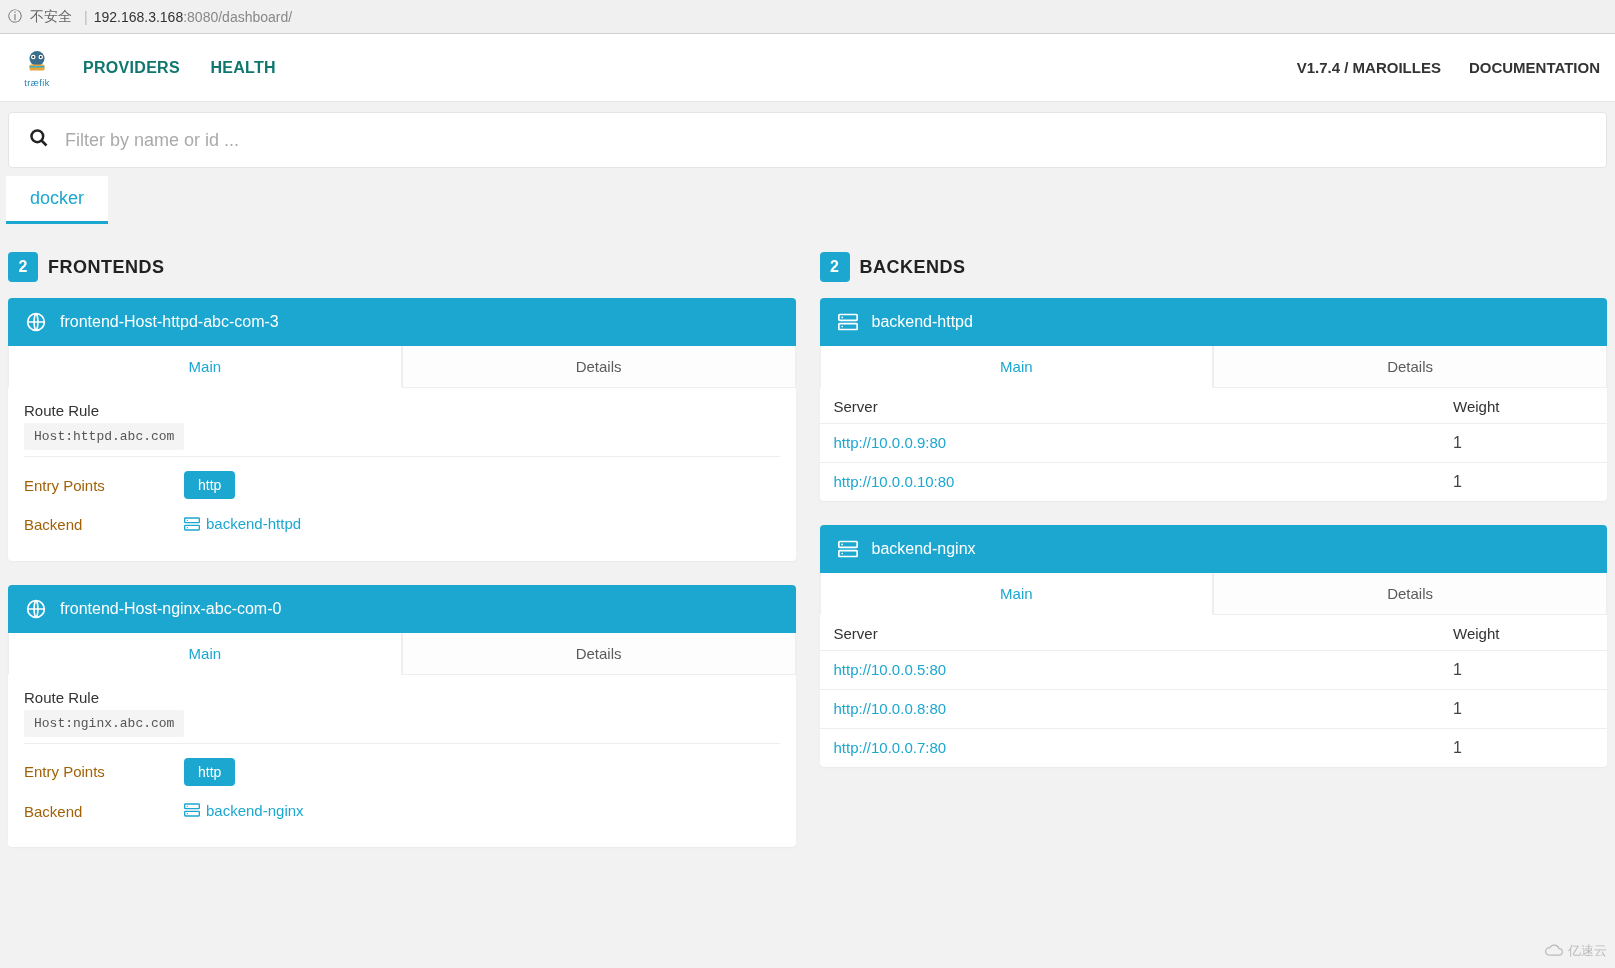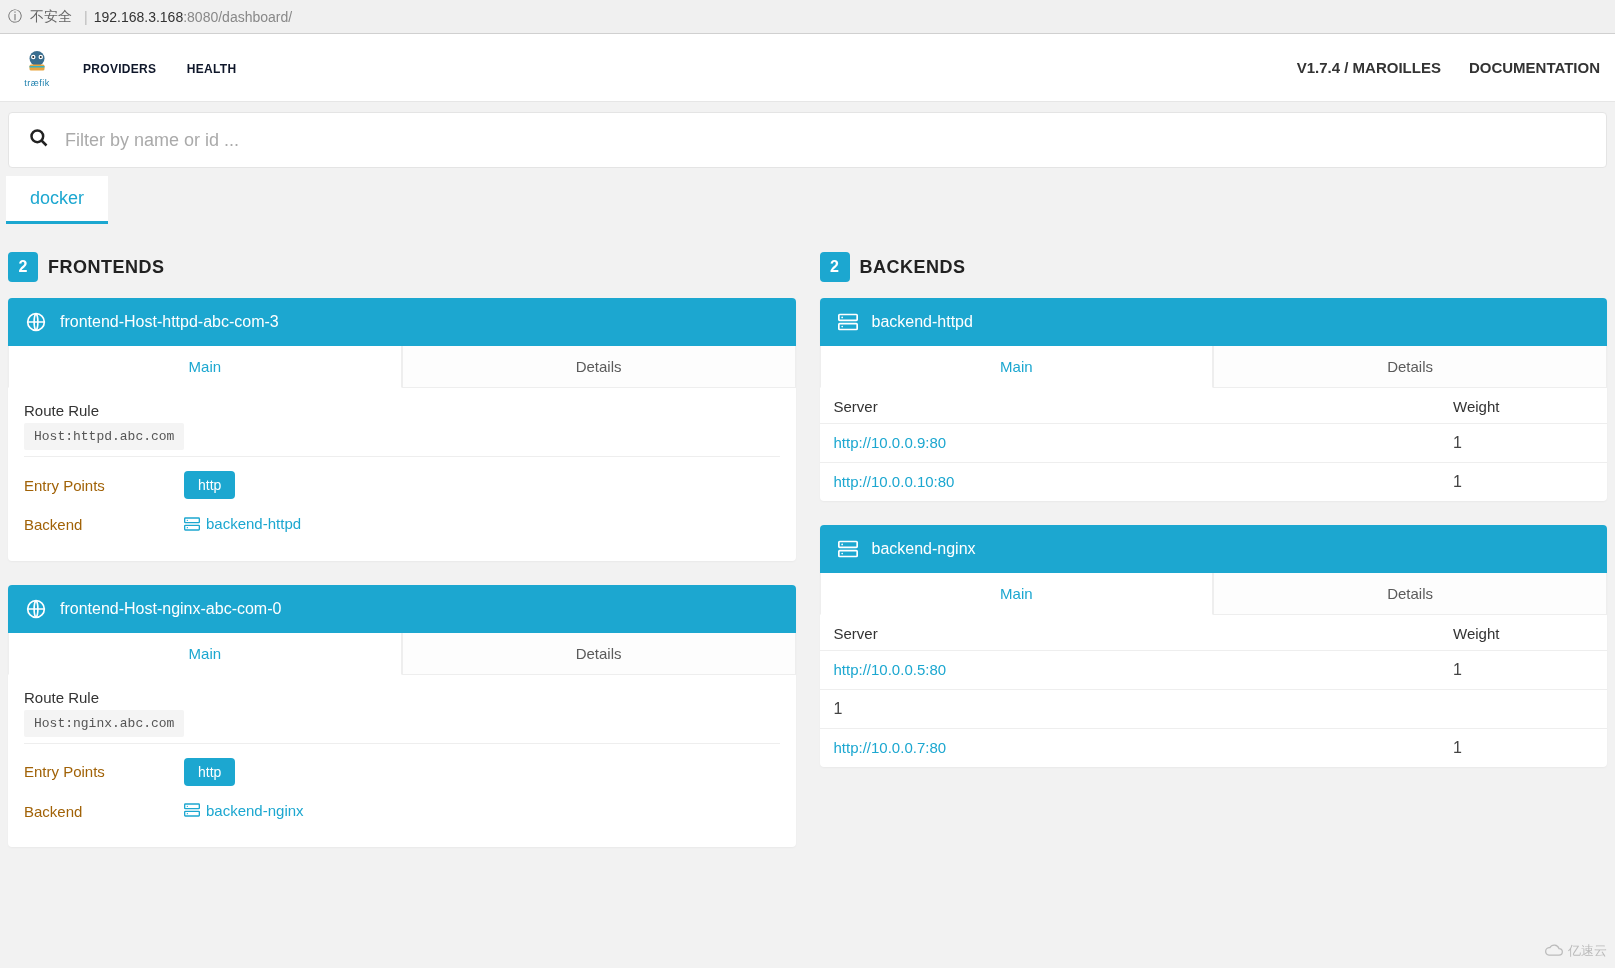--- a/index.html
+++ b/index.html
@@ -6,21 +6,21 @@
   body { font-family: "Segoe UI", "Microsoft YaHei", Arial, sans-serif; background: #f2f2f2; color: #333; }
   .addr-bar { height: 34px; background: #f0f0f0; border-bottom: 1px solid #d0d0d0; display: flex; align-items: center; padding: 0 8px; font-size: 14px; color: #555; }
   .addr-bar .info-icon { margin-right: 8px; color: #666; }
   .addr-bar .insecure { margin-right: 6px; color: #666; }
   .addr-bar .sep { margin: 0 6px; color: #bbb; }
   .addr-bar .url-port { color: #888; }
   .top-nav { height: 68px; background: #fff; border-bottom: 1px solid #e6e6e6; display: flex; align-items: center; padding: 0 15px; }
   .logo { width: 44px; height: 44px; margin-right: 24px; display:flex; flex-direction:column; align-items:center; justify-content:center; }
   .logo-svg { width: 30px; height: 30px; }
   .logo-text { font-size: 9px; color: #1b7fad; letter-spacing: .5px; }
-  .nav-links a { color: #0f172a; font-weight: 600; font-size: 12px; text-decoration: none; margin-right: 26px; letter-spacing: .3px; }
+  .nav-links a { color: #0f766e; font-weight: 600; font-size: 16px; text-decoration: none; margin-right: 26px; letter-spacing: .3px; }
   .nav-right { margin-left: auto; display: flex; gap: 28px; }
   .nav-right a { color: #333; font-weight: 600; font-size: 15px; text-decoration: none; }
   .content { padding: 10px 8px 40px 8px; }
   .search-bar { background: #fff; border: 1px solid #e4e4e4; border-radius: 4px; height: 56px; display: flex; align-items: center; padding: 0 20px; margin-bottom: 0; justify-content: space-between; }
   .search-bar .s-icon { font-size: 18px; margin-right: 16px; color: #222; }
   .search-bar input { border: none; outline: none; font-size: 18px; width: 100%; color: #333; }
   .search-bar input::placeholder { color: #aaa; }
   .providers-tabs { display: flex; border-bottom: 0; margin-top: 8px; margin-left: -2px; }
   .providers-tabs .ptab { padding: 12px 24px; font-size: 18px; color: #1ca7d0; background: #fff; border-bottom: 3px solid #1ca7d0; cursor: pointer; }
   .cols { display: flex; gap: 24px; margin-top: 28px; }
@@ -233,20 +233,21 @@
         </div>
         <div class="srv-head">
           <div class="c1">Server</div>
           <div class="c2">Weight</div>
         </div>
         <div class="srv-row">
           <div class="c1"><a class="link">http://10.0.0.5:80</a></div>
           <div class="c2">1</div>
         </div>
         <div class="srv-row">
+          <div class="c1"><a class="link">http://10.0.0.8:80</a></div>
           <div class="c2">1</div>
         </div>
         <div class="srv-row">
           <div class="c1"><a class="link">http://10.0.0.7:80</a></div>
           <div class="c2">1</div>
         </div>
       </div>
     </div>
   </div>
 </div>

